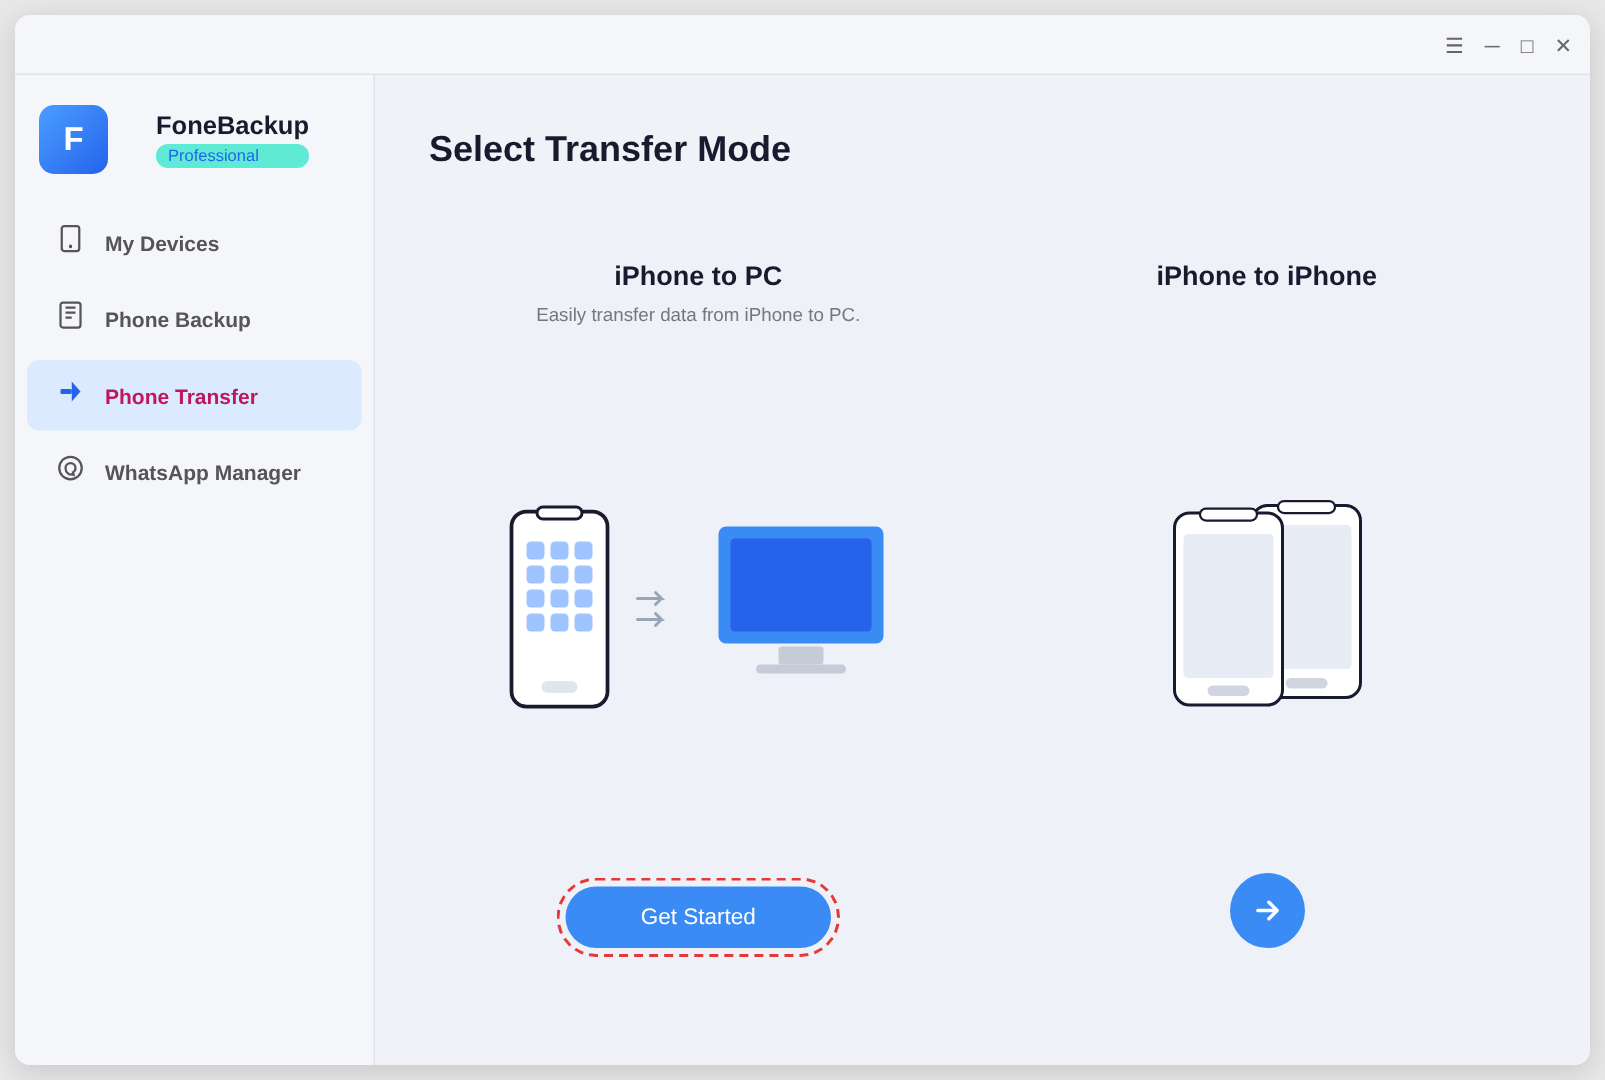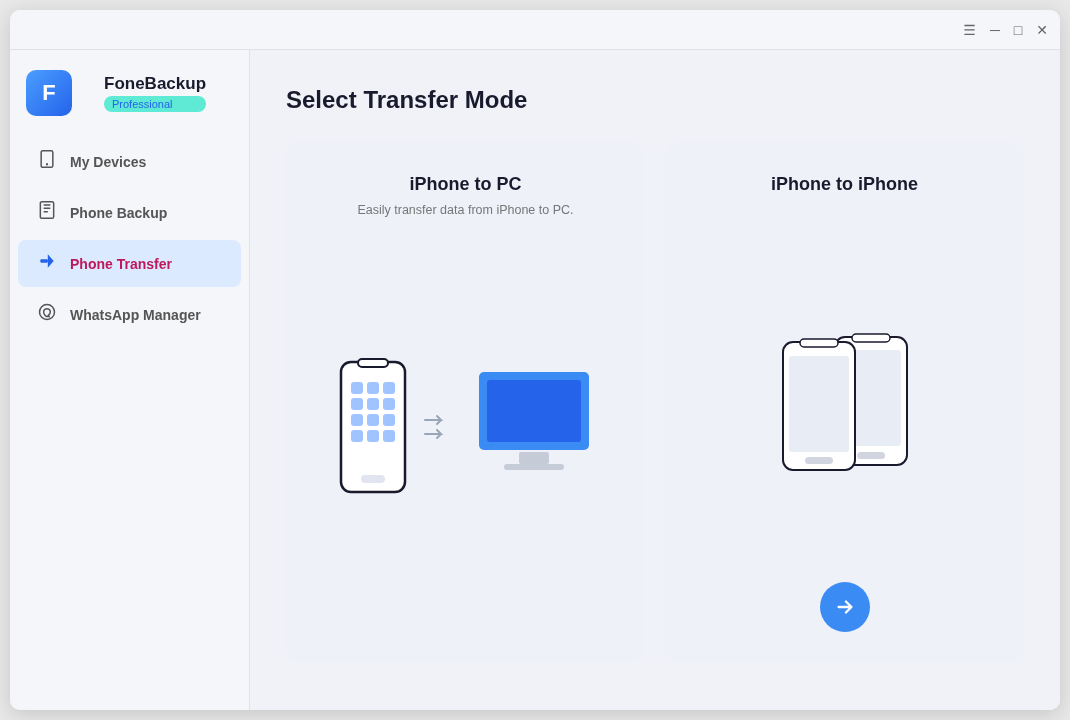--- a/index.html
+++ b/index.html
@@ -310,20 +310,21 @@
               </svg>
 
               <svg width="130" height="130" viewBox="0 0 130 130">
                 <rect x="10" y="10" width="110" height="78" rx="5" fill="#3b8bf5"></rect>
                 <rect x="18" y="18" width="94" height="62" rx="3" fill="#2563eb"></rect>
                 <rect x="50" y="90" width="30" height="12" rx="2" fill="#c5ccd8"></rect>
                 <rect x="35" y="102" width="60" height="6" rx="3" fill="#c5ccd8"></rect>
               </svg>
             </div>
           </div>
+          <button class="get-started-btn">Get Started</button>
         </div>
 
 
         <div class="transfer-card">
           <div class="card-title">iPhone to iPhone</div>
           <div class="card-desc"></div>
           <div class="card-illustration">
 
             <svg width="180" height="160" viewBox="0 0 180 160">
 

